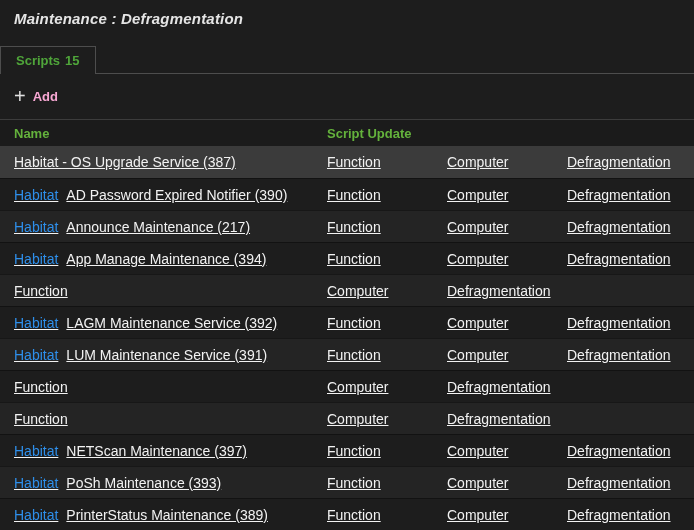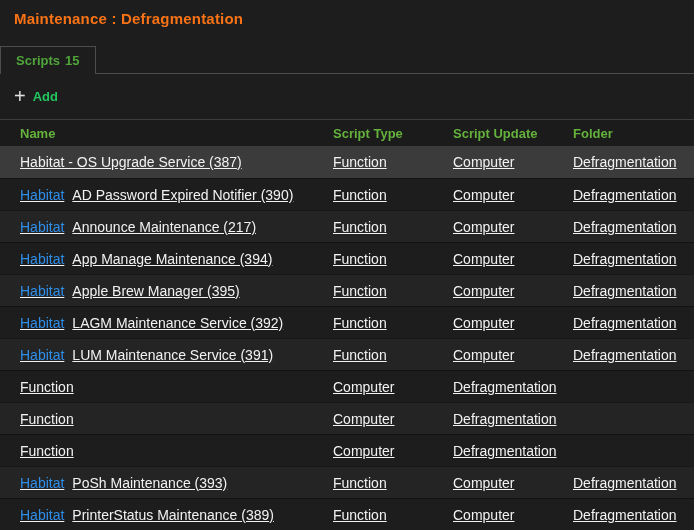--- a/index.html
+++ b/index.html
@@ -19,48 +19,48 @@
   html,body{width:694px;height:530px;overflow:hidden;}
   body{
     background:var(--page-bg);
     font-family:"Liberation Sans", sans-serif;
     color:var(--text-main);
   }
   .page{width:694px;height:530px;overflow:hidden;display:flex;flex-direction:column;}
 
   
   .titlebar{height:46px;padding:10px 14px 0;}
-  .title{font-size:15px;font-weight:bold;color:#f97316;letter-spacing:.2px;}
+  .title{font-size:15px;font-weight:bold;color:#e5e5e5;letter-spacing:.2px;font-style:italic;}
 
   
   .tabbar{height:28px;display:flex;align-items:stretch;border-bottom:1px solid var(--border-gray);}
   .tab{
     display:flex;align-items:center;gap:5px;
     padding:12px 15px;
     border:1px solid var(--border-gray);
     border-bottom:none;
     margin-bottom:-1px;
     background:var(--page-bg);
     color:var(--green-tab);
     font-size:13px;font-weight:bold;
     cursor:pointer;
   }
 
   
   .toolbar{height:45px;display:flex;align-items:center;padding:0 14px;}
   .add-btn{display:flex;align-items:center;gap:7px;cursor:pointer;background:none;border:none;color:#fff;}
   .add-plus{font-size:20px;font-weight:300;color:#e0e0e0;line-height:1;margin-top:-2px;}
-  .add-label{font-size:13px;font-weight:bold;color:#22c55e;}
+  .add-label{font-size:13px;font-weight:bold;color:#f9a8d4;}
 
   
   .grid-cols{
     display:grid;
     grid-template-columns:313px 120px 120px 1fr;
     align-items:center;
-    padding-left:20px;
+    padding-left:14px;
   }
   .thead{
     height:27px;
     border-top:1px solid var(--table-top-border);
     background:var(--header-bg);
     color:var(--green-head);
     font-size:13px;font-weight:bold;
   }
   .th{cursor:pointer;}
   .tbody{flex:1;}
@@ -97,23 +97,21 @@
 
   <div class="toolbar">
     <button class="add-btn">
       <span class="add-plus">+</span>
       <span class="add-label">Add</span>
     </button>
   </div>
 
   <div class="thead grid-cols">
     <div class="th">Name</div>
-    <div class="th">Script Type</div>
     <div class="th">Script Update</div>
-    <div class="th">Folder</div>
   </div>
 
   <div class="tbody">
       <div class="tr grid-cols selected">
     <div class="td name-cell">
       <span>Habitat - OS Upgrade Service (387)</span>
     </div>
     <div class="td">Function</div>
     <div class="td">Computer</div>
     <div class="td">Defragmentation</div>
@@ -136,23 +134,20 @@
   </div>
       <div class="tr grid-cols">
     <div class="td name-cell">
       <span class="name-link">Habitat</span><span>App Manage Maintenance (394)</span>
     </div>
     <div class="td">Function</div>
     <div class="td">Computer</div>
     <div class="td">Defragmentation</div>
   </div>
       <div class="tr grid-cols">
-    <div class="td name-cell">
-      <span class="name-link">Habitat</span><span>Apple Brew Manager (395)</span>
-    </div>
     <div class="td">Function</div>
     <div class="td">Computer</div>
     <div class="td">Defragmentation</div>
   </div>
       <div class="tr grid-cols">
     <div class="td name-cell">
       <span class="name-link">Habitat</span><span>LAGM Maintenance Service (392)</span>
     </div>
     <div class="td">Function</div>
     <div class="td">Computer</div>
@@ -170,20 +165,23 @@
     <div class="td">Function</div>
     <div class="td">Computer</div>
     <div class="td">Defragmentation</div>
   </div>
       <div class="tr grid-cols">
     <div class="td">Function</div>
     <div class="td">Computer</div>
     <div class="td">Defragmentation</div>
   </div>
       <div class="tr grid-cols">
+    <div class="td name-cell">
+      <span class="name-link">Habitat</span><span>NETScan Maintenance (397)</span>
+    </div>
     <div class="td">Function</div>
     <div class="td">Computer</div>
     <div class="td">Defragmentation</div>
   </div>
       <div class="tr grid-cols">
     <div class="td name-cell">
       <span class="name-link">Habitat</span><span>PoSh Maintenance (393)</span>
     </div>
     <div class="td">Function</div>
     <div class="td">Computer</div>

